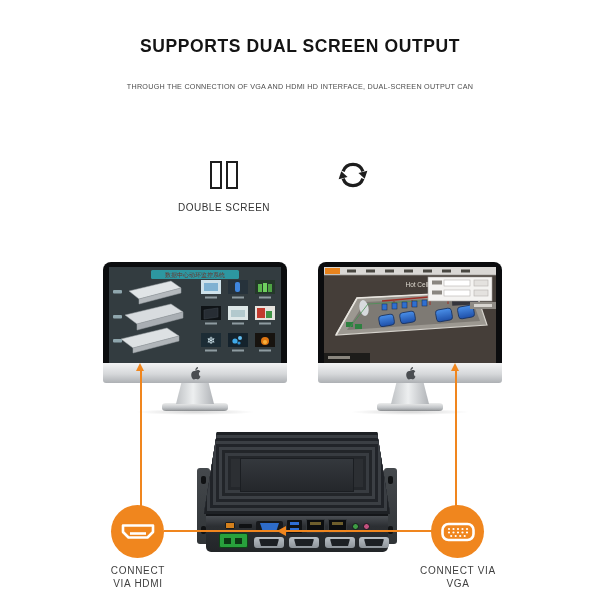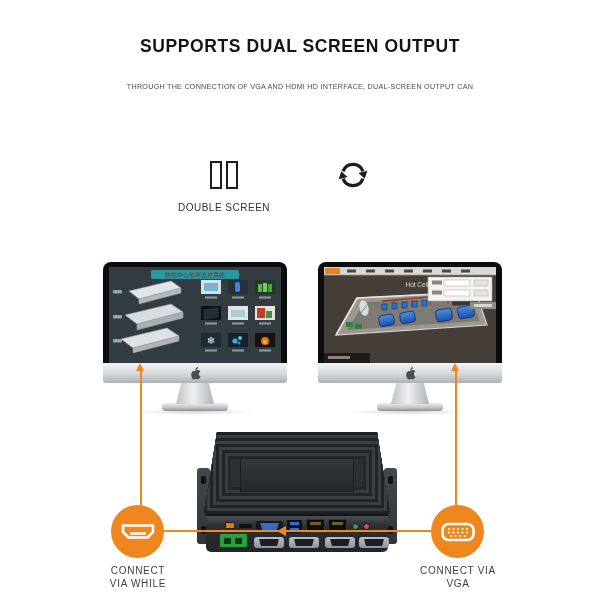--- a/index.html
+++ b/index.html
@@ -341,20 +341,20 @@
         <circle cx="11.2" cy="15" r="1.1"></circle>
           <circle cx="15.7" cy="15" r="1.1"></circle>
           <circle cx="20.2" cy="15" r="1.1"></circle>
           <circle cx="24.7" cy="15" r="1.1"></circle>
       </g>
     </svg>
   </div>
 
   <div class="conn-label" id="label-hdmi">
     <div>CONNECT</div>
-    <div>VIA WHILE</div>
+    <div>VIA HDMI</div>
   </div>
   <div class="conn-label" id="label-vga">
     <div>CONNECT VIA</div>
     <div>VGA</div>
   </div>
 
 </div>
 
 </body></html>

